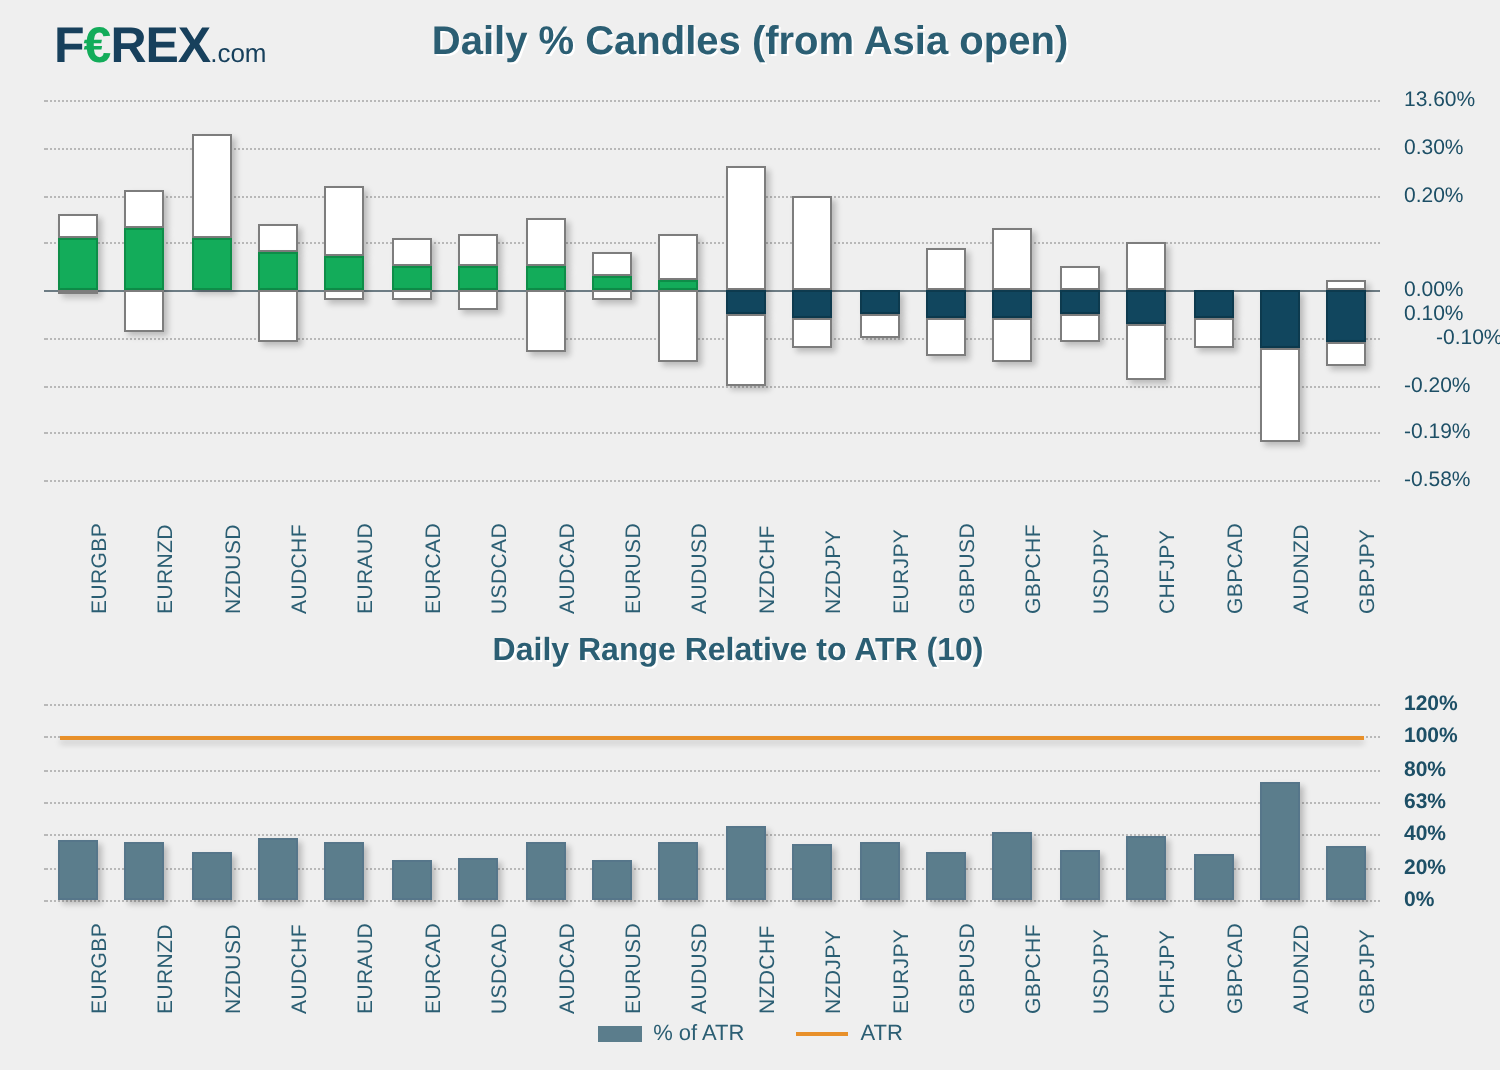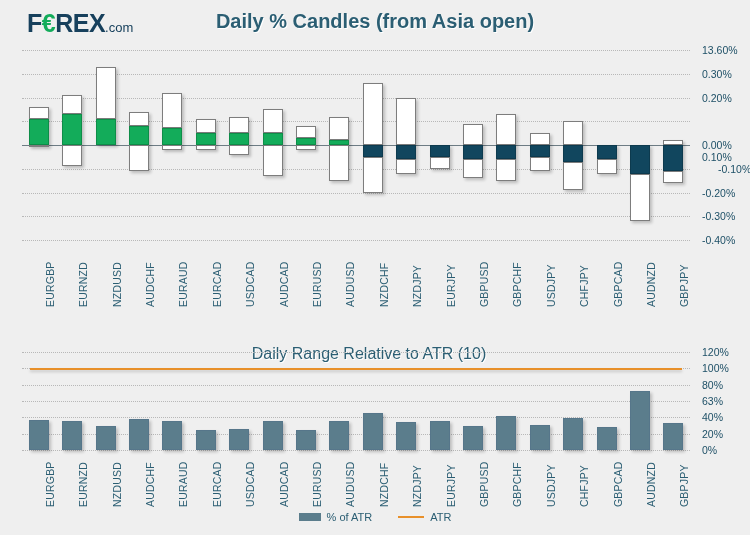--- a/index.html
+++ b/index.html
@@ -127,24 +127,23 @@
     letter-spacing: 0.2px;
   }
 
   
   #chart2-title {
     position: absolute;
     left: 0; top: 317px;
     width: 738px;
     text-align: center;
     font-size: 16px;
-    font-weight: normal;
+    font-weight: bold;
     color: #2b5e73;
     text-shadow: 1px 1px 0 #ffffff;
-    margin-top: 28px;
   }
 
   .bar {
     position: absolute;
     background: #5b7d8c;
     border: 1px solid #56768a;
     box-shadow: 2px 2px 3px rgba(0,0,0,0.22);
   }
 
   #atr-line {
@@ -322,22 +321,22 @@
       <div class="xlabel" style="left: 656.3px; top: 64px;">GBPJPY</div>
     </div>
   <div id="plot1-yaxis" style="position:absolute; left:694px; top:50px; width:56px; height:190px;">
       <div class="ytick" style="top: 0px; left: 8px;">13.60%</div>
       <div class="ytick" style="top: 23.75px; left: 8px;">0.30%</div>
       <div class="ytick" style="top: 47.5px; left: 8px;">0.20%</div>
       <div class="ytick" style="top: 71.25px; left: 8px; margin-top: 36px;">0.10%</div>
       <div class="ytick" style="top: 95px; left: 8px;">0.00%</div>
       <div class="ytick" style="top: 118.75px; left: 24px;">-0.10%</div>
       <div class="ytick" style="top: 142.5px; left: 8px;">-0.20%</div>
-      <div class="ytick" style="top: 166.25px; left: 8px;">-0.30%</div>
-      <div class="ytick" style="top: 190px; left: 8px;">-0.40%</div>
+      <div class="ytick" style="top: 166.25px; left: 8px;">-0.19%</div>
+      <div class="ytick" style="top: 190px; left: 8px;">-0.58%</div>
     </div>
 
   <div id="chart2-title">Daily Range Relative to ATR (10)</div>
 
   <div class="plot" id="plot2" style="left:22px; top:352px; width:668px; height:98px;">
       <div class="gridline" style="top: 0px; width: 668px;"></div>
       <div class="gridline" style="top: 16.3333px; width: 668px;"></div>
       <div class="gridline" style="top: 32.6667px; width: 668px;"></div>
       <div class="gridline" style="top: 49px; width: 668px;"></div>
       <div class="gridline" style="top: 65.3333px; width: 668px;"></div>
@@ -380,21 +379,21 @@
       <div class="xlabel" style="left: 389.1px; top: 54px;">NZDJPY</div>
       <div class="xlabel" style="left: 422.5px; top: 54px;">EURJPY</div>
       <div class="xlabel" style="left: 455.9px; top: 54px;">GBPUSD</div>
       <div class="xlabel" style="left: 489.3px; top: 54px;">GBPCHF</div>
       <div class="xlabel" style="left: 522.7px; top: 54px;">USDJPY</div>
       <div class="xlabel" style="left: 556.1px; top: 54px;">CHFJPY</div>
       <div class="xlabel" style="left: 589.5px; top: 54px;">GBPCAD</div>
       <div class="xlabel" style="left: 622.9px; top: 54px;">AUDNZD</div>
       <div class="xlabel" style="left: 656.3px; top: 54px;">GBPJPY</div>
     </div>
-  <div id="plot2-yaxis" style="position:absolute; left:694px; top:352px; width:56px; height:98px;">
+  <div id="plot2-yaxis" style="position:absolute; left:694px; top:352px; width:56px; height:98px;font-weight:bold;">
       <div class="ytick" style="top: 0px; left: 8px;">120%</div>
       <div class="ytick" style="top: 16.3333px; left: 8px; text-align: center;">100%</div>
       <div class="ytick" style="top: 32.6667px; left: 8px;">80%</div>
       <div class="ytick" style="top: 49px; left: 8px;">63%</div>
       <div class="ytick" style="top: 65.3333px; left: 8px;">40%</div>
       <div class="ytick" style="top: 81.6667px; left: 8px;">20%</div>
       <div class="ytick" style="top: 98px; left: 8px;">0%</div>
     </div>
 
   <div id="legend-bottom">

